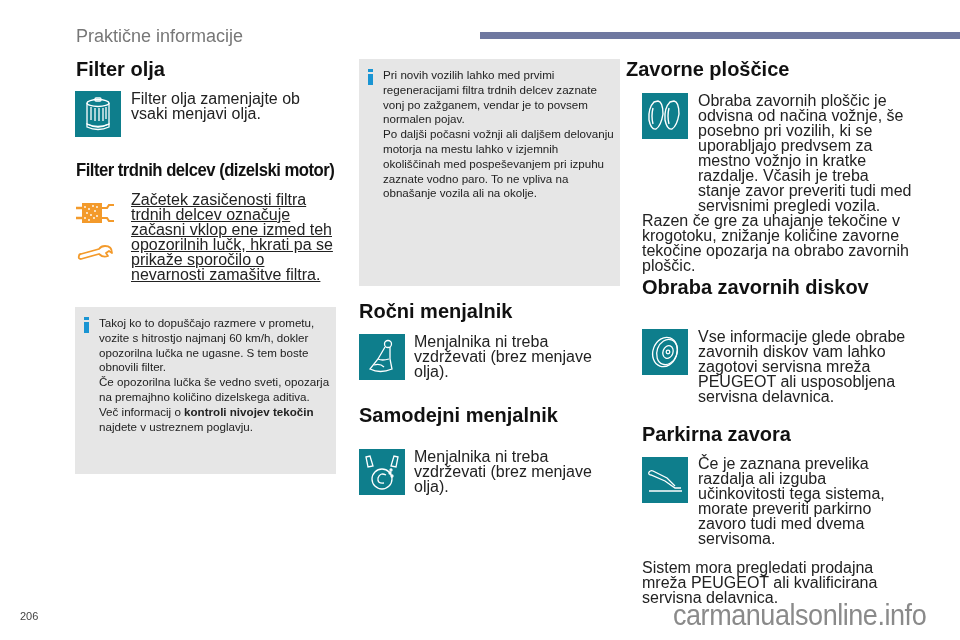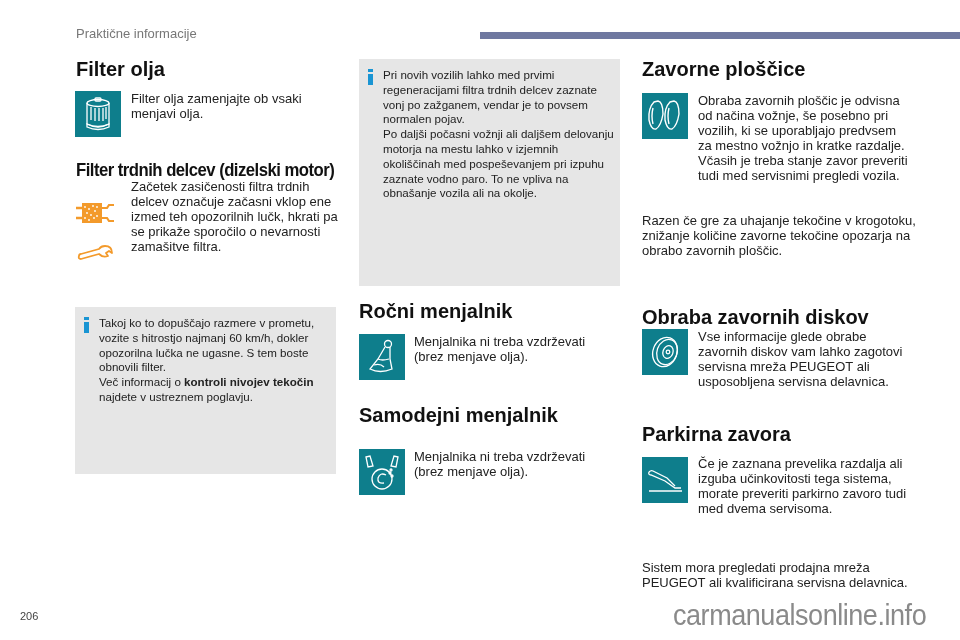--- a/index.html
+++ b/index.html
@@ -3,28 +3,28 @@
   <meta charset="utf-8">
   <style>
     html, body { margin: 0; padding: 0; }
     body {
       width: 960px; height: 640px; position: relative; overflow: hidden;
       background: #ffffff;
       font-family: "Liberation Sans", sans-serif;
       color: #1a1a1a;
     }
     .abs { position: absolute; }
-    .header-title { left: 76px; top: 26px; font-size: 13px; color: #777; }
+    .header-title { left: 76px; top: 26px; font-size: 18px; color: #777; }
     .header-bar { left: 480px; top: 32px; width: 480px; height: 7px; background: #6f78a0; }
 
     h2.sec { margin: 0; font-weight: bold; color: #111; position: absolute; white-space: nowrap; }
     h2.big { font-size: 20px; }
     h2.cond { font-size: 19px; letter-spacing: -0.6px; transform: scaleX(0.88); transform-origin: left top; }
 
-    .txt { position: absolute; font-size: 13px; line-height: 15px; color: #222; }
+    .txt { position: absolute; font-size: 16px; line-height: 15px; color: #222; }
 
     .icon-teal {
       position: absolute; width: 46px; height: 46px; background: #0e7e8c;
       display: flex; align-items: center; justify-content: center;
     }
     .icon-teal svg { width: 40px; height: 40px; }
 
     .info-box {
       position: absolute; background: #e6e6e6;
     }
@@ -80,29 +80,30 @@
     <rect x="23" y="3" width="3" height="20" fill="#f39a2b"></rect>
     <path d="M0 8 H6 M0 18 H6" stroke="#f39a2b" stroke-width="2.4"></path>
     <path d="M26 8 L31 8 L33 5 H38 M26 18 L31 18 L33 21 H38" stroke="#f39a2b" stroke-width="2.2" fill="none"></path>
   </svg>
 </div>
 <div class="abs" style="left:77px; top:243px; width:36px; height:18px;">
   <svg viewBox="0 0 36 18" width="36" height="18" fill="none" stroke="#f39a2b" stroke-width="1.8" stroke-linejoin="round">
     <path d="M2 13 Q1 16 4 16 L22 11 Q26 15 31 13 L29 10 L32 8 L35 10 Q35 3 28 3 Q24 3 22 6 L4 11 Q2 11 2 13 Z"></path>
   </svg>
 </div>
-<div class="txt" style="left:131px; top:179px; width:210px;">Začetek zasičenosti filtra trdnih delcev označuje začasni vklop ene izmed teh opozorilnih lučk, hkrati pa se prikaže sporočilo o nevarnosti zamašitve filtra.</div>
+<div class="txt" style="left:131px; top:192px; width:210px;text-decoration:underline;">Začetek zasičenosti filtra trdnih delcev označuje začasni vklop ene izmed teh opozorilnih lučk, hkrati pa se prikaže sporočilo o nevarnosti zamašitve filtra.</div>
 
 <div class="info-box" style="left:75px; top:307px; width:261px; height:167px;text-decoration:underline;">
   <div class="info-i">
       <div class="dot"></div>
       <div class="stem"></div>
     </div>
   <div class="info-text">
     <p>Takoj ko to dopuščajo razmere v prometu, vozite s hitrostjo najmanj 60 km/h, dokler opozorilna lučka ne ugasne. S tem boste obnovili filter.</p>
+    <p>Če opozorilna lučka še vedno sveti, opozarja na premajhno količino dizelskega aditiva.</p>
     <p><span>Več informacij o </span><b>kontroli nivojev tekočin</b><span> najdete v ustreznem poglavju.</span></p>
   </div>
 </div>
 
 <div class="info-box" style="left:359px; top:59px; width:261px; height:227px;">
   <div class="info-i">
       <div class="dot"></div>
       <div class="stem"></div>
     </div>
   <div class="info-text">
@@ -128,33 +129,33 @@
     <path d="M36 5 L32 4 L29 14 L34 15 Z"></path>
     <circle cx="20" cy="27" r="10"></circle>
     <path d="M24 23 Q18 20 16 26 Q15 32 22 31"></path>
     <circle cx="28" cy="21" r="1"></circle>
       <circle cx="30" cy="24" r="1"></circle>
       <circle cx="29" cy="18" r="1"></circle>
   </svg>
 </div>
 <div class="txt" style="left:414px; top:449px; width:200px;">Menjalnika ni treba vzdrževati (brez menjave olja).</div>
 
-<h2 class="sec big" style="left:642px; top:58px;">Zavorne ploščice</h2>
+<h2 class="sec big" style="left:626px; top:58px;">Zavorne ploščice</h2>
 <div class="icon-teal" style="left:642px; top:93px;">
   <svg viewBox="0 0 40 40" fill="none" stroke="#fff" stroke-width="1.4">
     <path d="M9 6 Q3 12 4 24 Q6 34 11 33 Q16 30 18 18 Q18 6 13 5 Z"></path>
     <path d="M8 12 Q6 20 8 28"></path>
     <path d="M25 6 Q19 12 20 24 Q22 34 27 33 Q32 30 34 18 Q34 6 29 5 Z"></path>
     <path d="M24 12 Q22 20 24 28"></path>
   </svg>
 </div>
 <div class="txt" style="left:698px; top:93px; width:215px;">Obraba zavornih ploščic je odvisna od načina vožnje, še posebno pri vozilih, ki se uporabljajo predvsem za mestno vožnjo in kratke razdalje. Včasih je treba stanje zavor preveriti tudi med servisnimi pregledi vozila.</div>
 <div class="txt" style="left:642px; top:213px; width:275px;">Razen če gre za uhajanje tekočine v krogotoku, znižanje količine zavorne tekočine opozarja na obrabo zavornih ploščic.</div>
 
-<h2 class="sec big" style="left:642px; top:276px;margin-top:30px;">Obraba zavornih diskov</h2>
+<h2 class="sec big" style="left:642px; top:276px;">Obraba zavornih diskov</h2>
 <div class="icon-teal" style="left:642px; top:329px;">
   <svg viewBox="0 0 40 40" fill="none" stroke="#fff" stroke-width="1.3">
     <ellipse cx="20" cy="20" rx="12" ry="15" transform="rotate(20 20 20)"></ellipse>
     <ellipse cx="22" cy="20" rx="10" ry="13" transform="rotate(20 22 20)"></ellipse>
     <ellipse cx="23" cy="20" rx="5" ry="6.5" transform="rotate(20 23 20)"></ellipse>
     <circle cx="23" cy="20" r="1.8"></circle>
   </svg>
 </div>
 <div class="txt" style="left:698px; top:329px; width:215px;">Vse informacije glede obrabe zavornih diskov vam lahko zagotovi servisna mreža PEUGEOT ali usposobljena servisna delavnica.</div>
 

